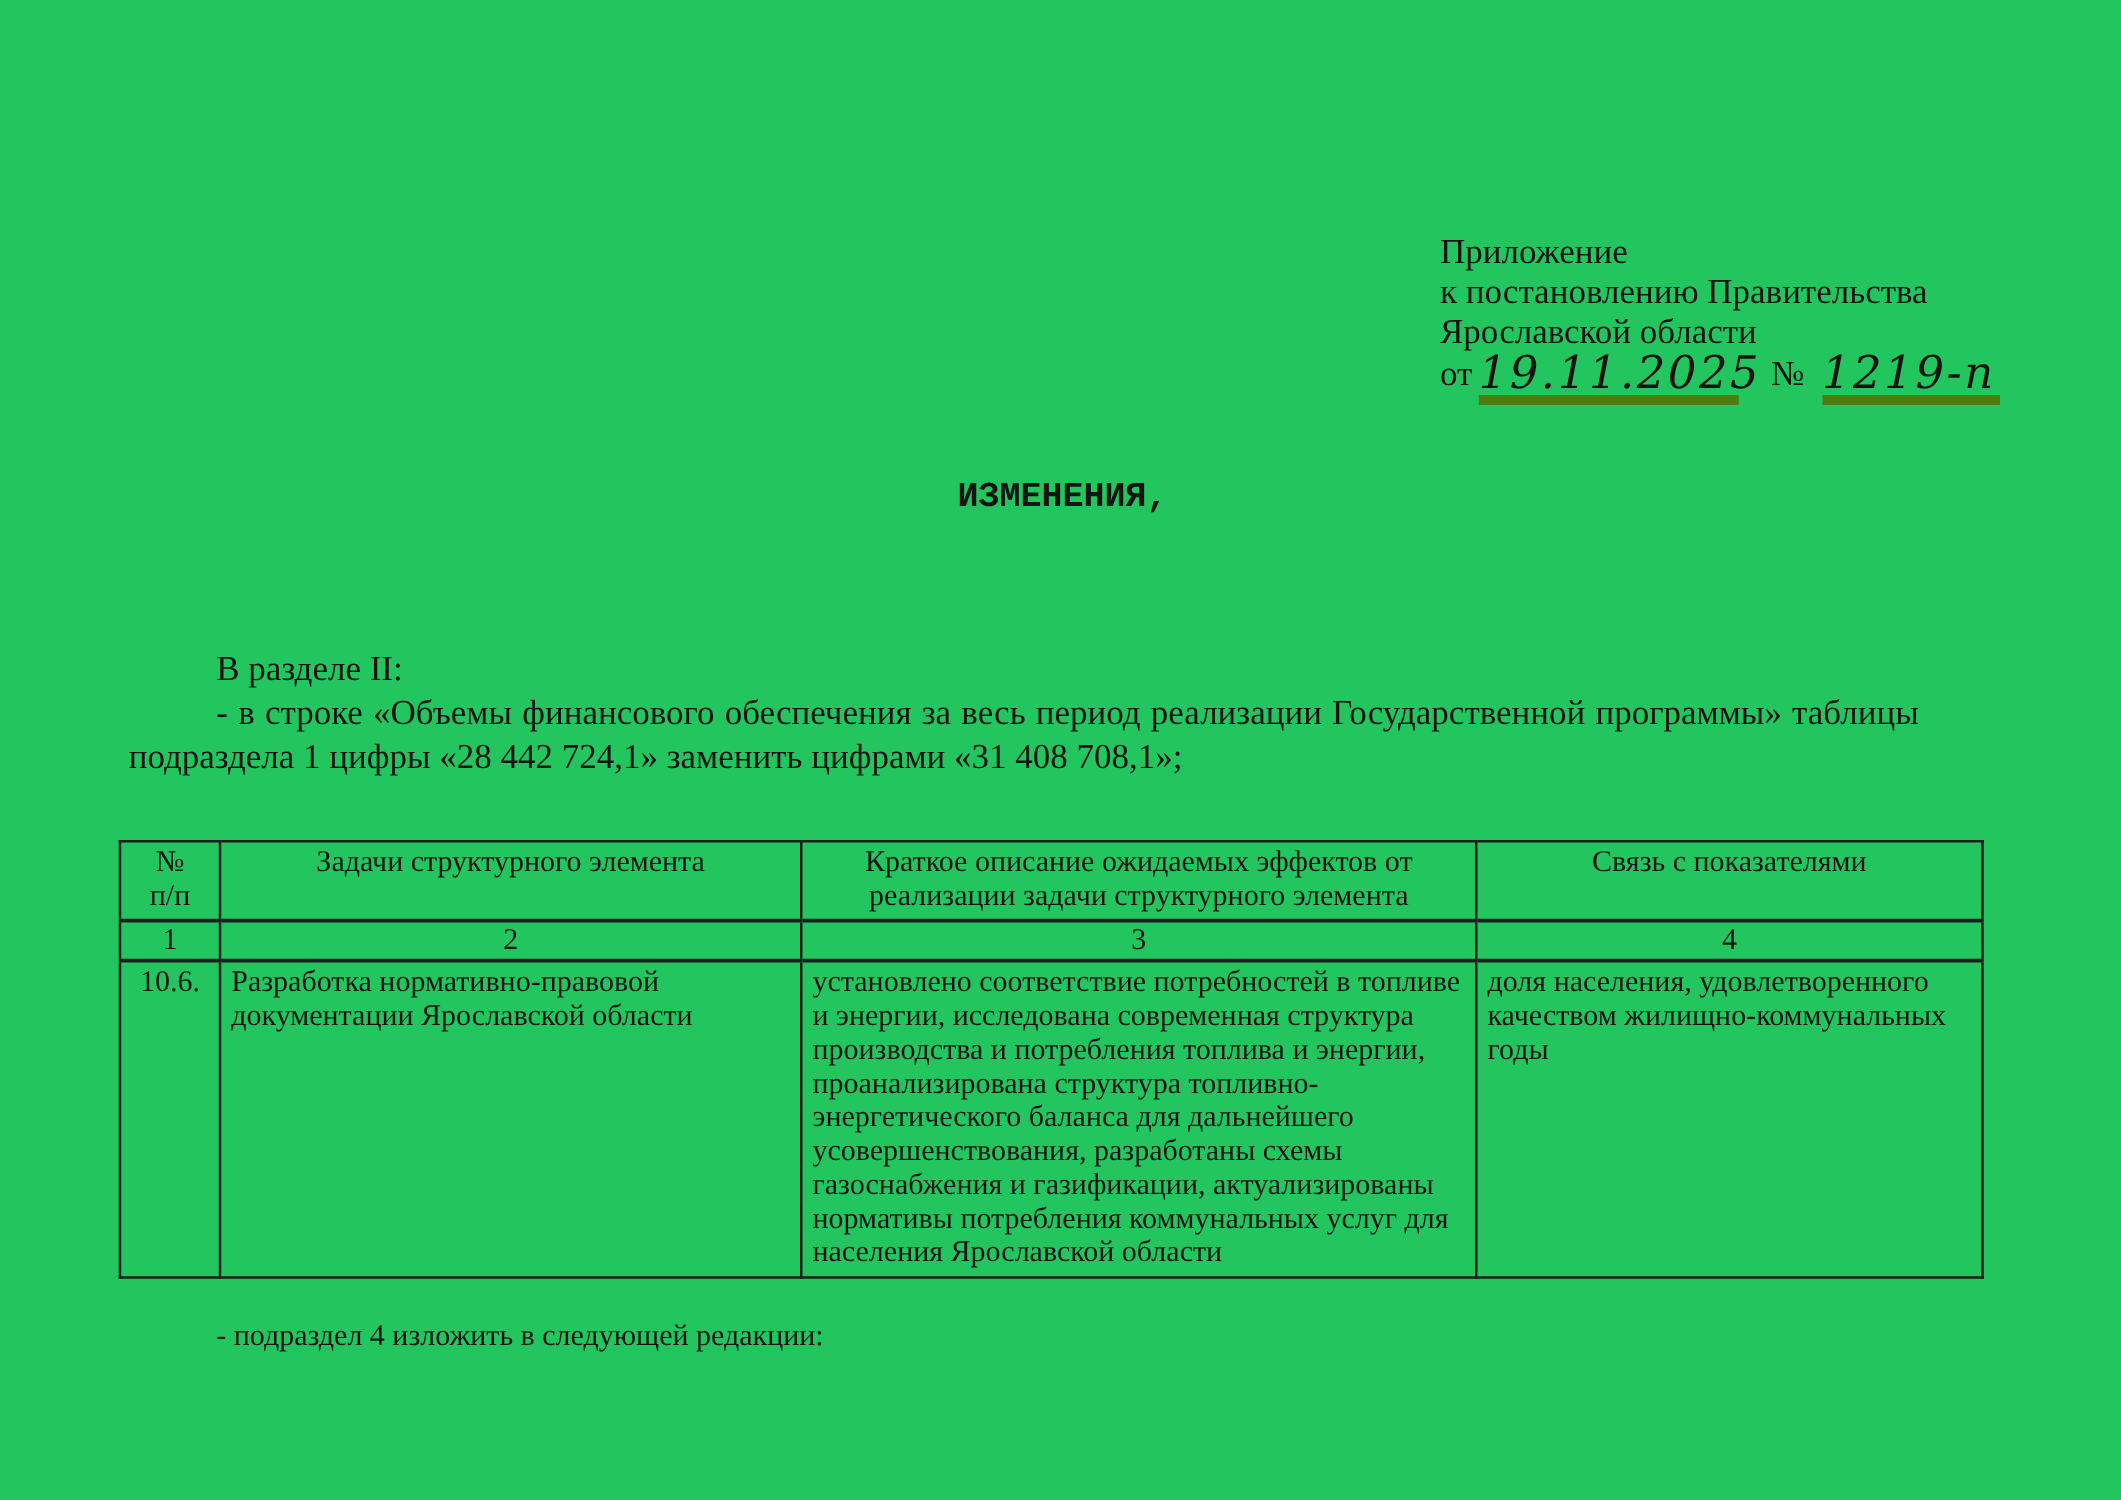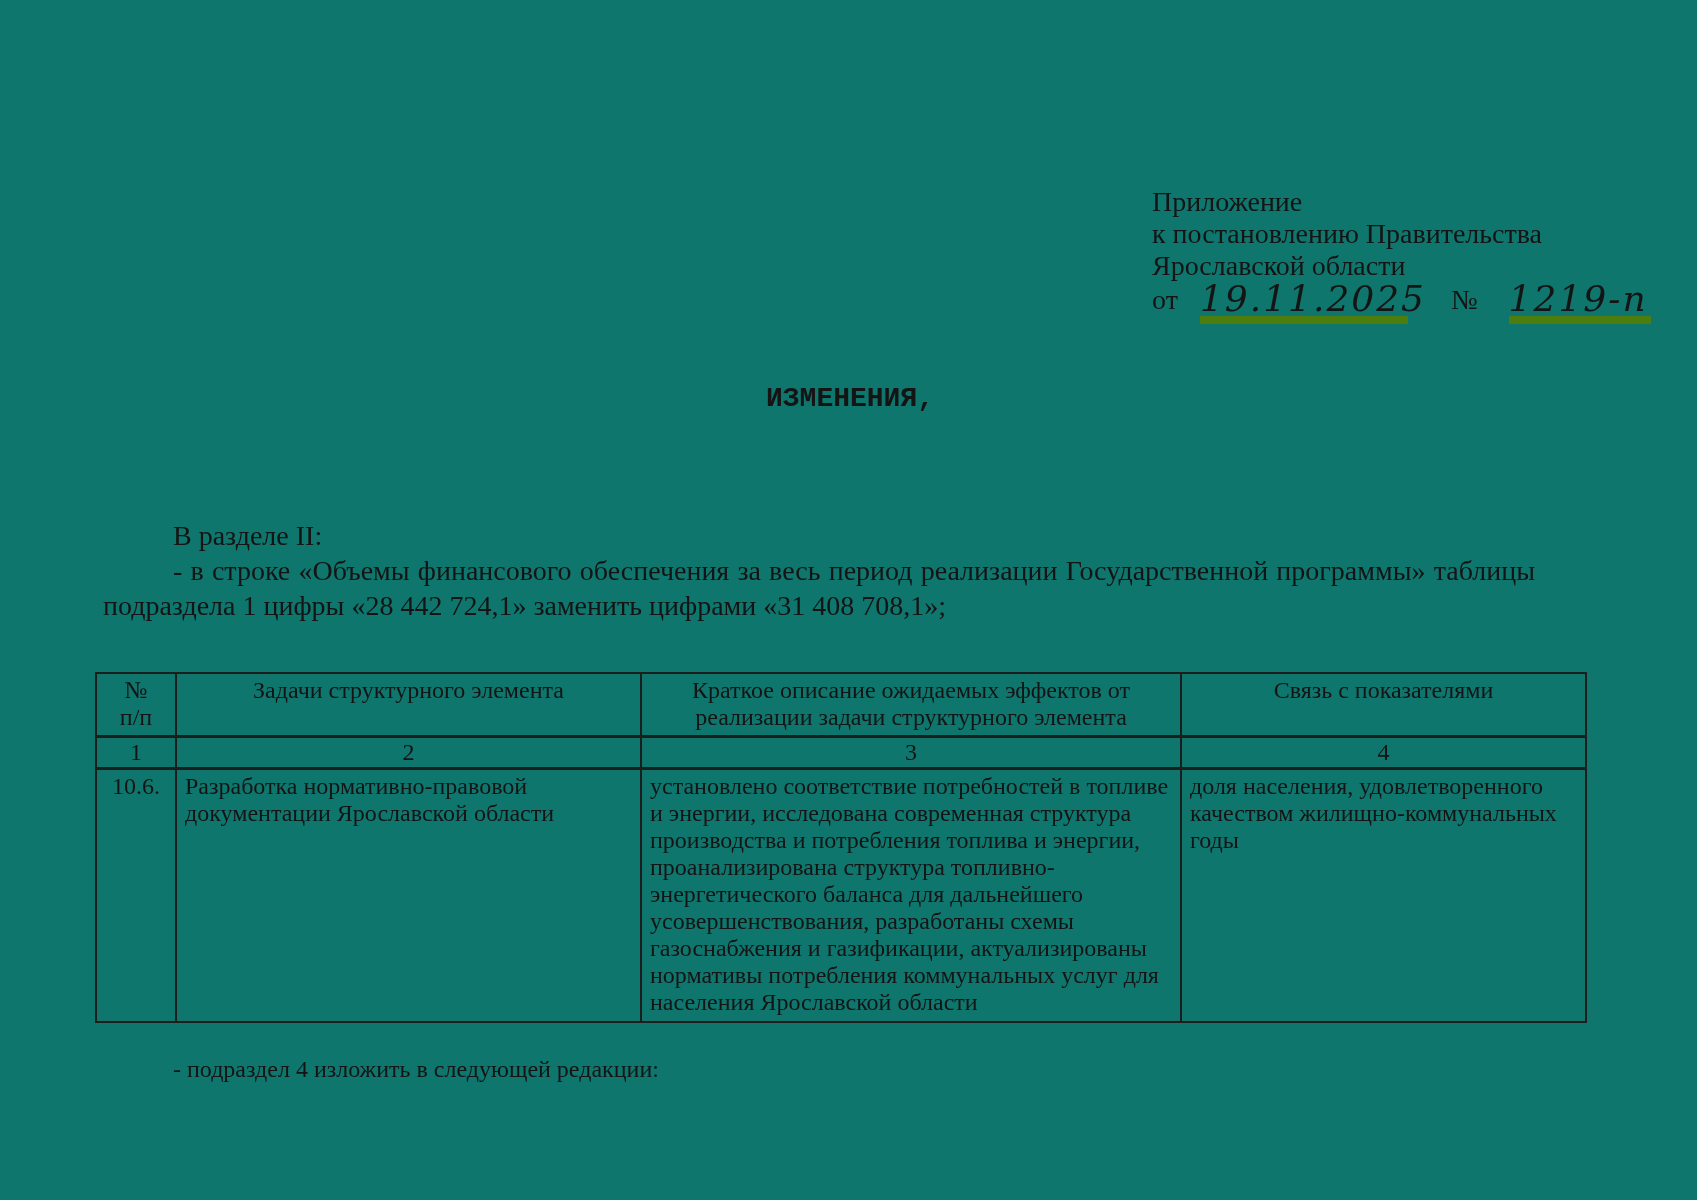--- a/index.html
+++ b/index.html
@@ -4,28 +4,28 @@
 <style>
   html, body { margin: 0; padding: 0; }
   body {
     width: 1697px; height: 1200px;
     background: #ffffff;
     font-family: "Liberation Serif", "DejaVu Serif", serif;
     color: #141414;
     position: relative;
     overflow: hidden;
   }
-  .page { position: absolute; inset: 0; background: #0f766e; }
+  .page { position: absolute; inset: 0; background: #22c55e; }
 
   
   .appendix {
     position: absolute; left: 1152px; top: 186px;
     font-size: 28px; line-height: 32px; white-space: nowrap;
   }
-  .appendix .ref-line { display: flex; align-items: baseline; margin-top: 1px; gap: 17px; }
+  .appendix .ref-line { display: flex; align-items: baseline; margin-top: 1px; }
   .hand-slot {
     display: inline-block;
     border-bottom: 8px solid #4d7c0f;
     text-align: left;
     vertical-align: baseline;
   }
   .hand-slot.date { width: 208px; margin-left: 5px; }
   .hand-slot.num  { width: 142px; margin-left: 14px; }
   .handwriting {
     font-family: "DejaVu Serif", serif;

